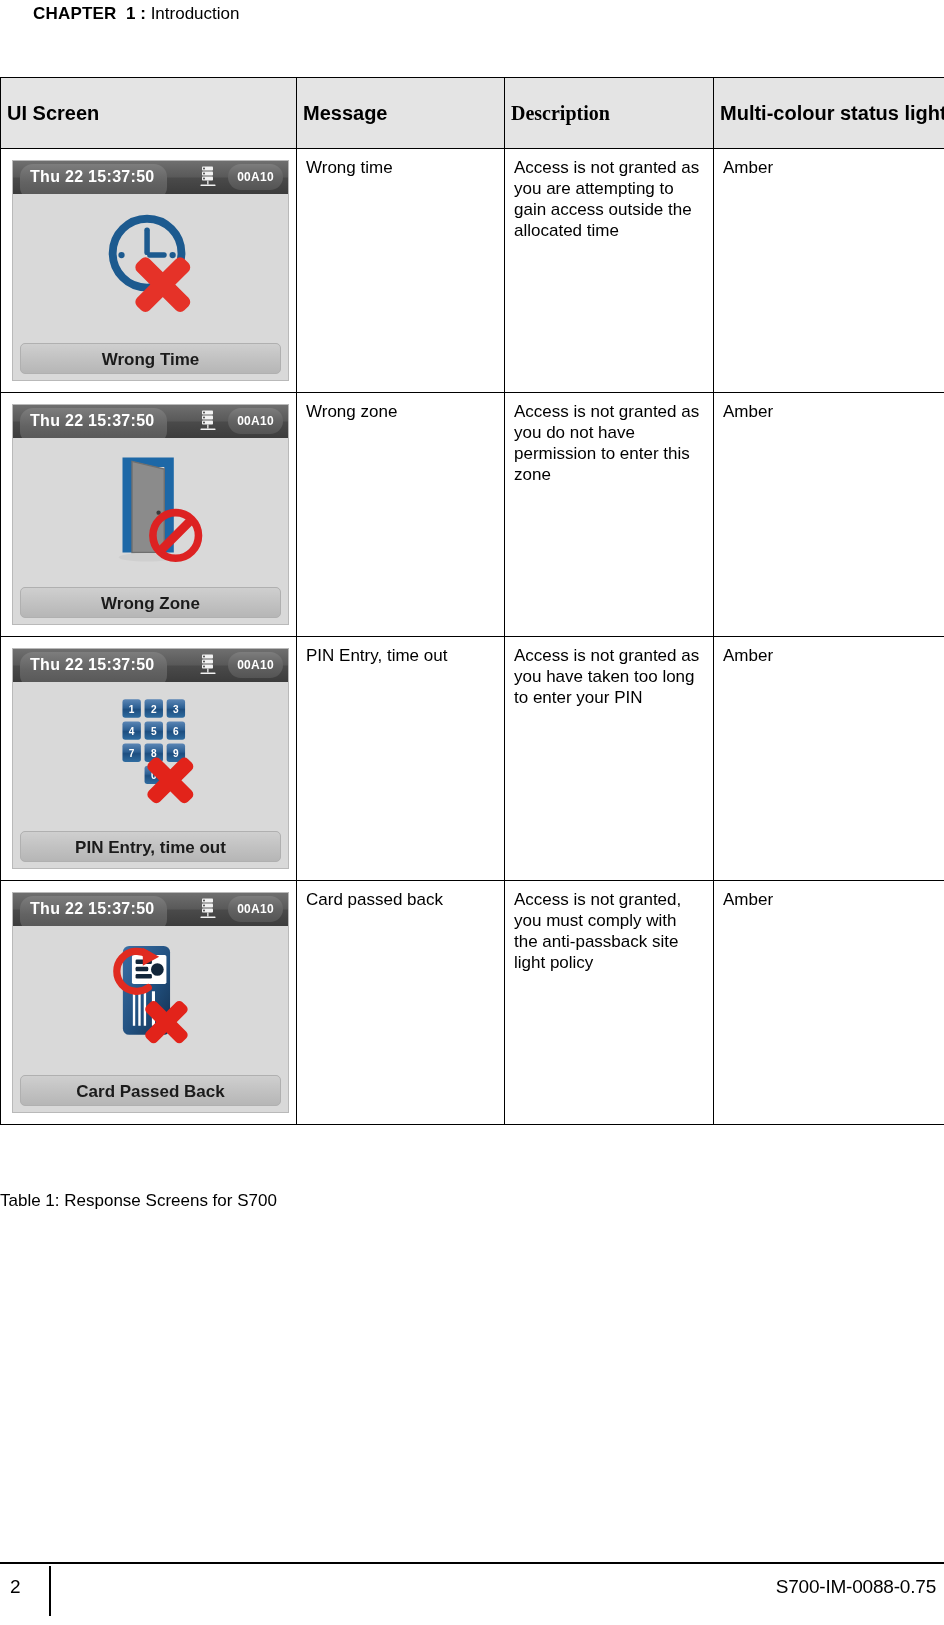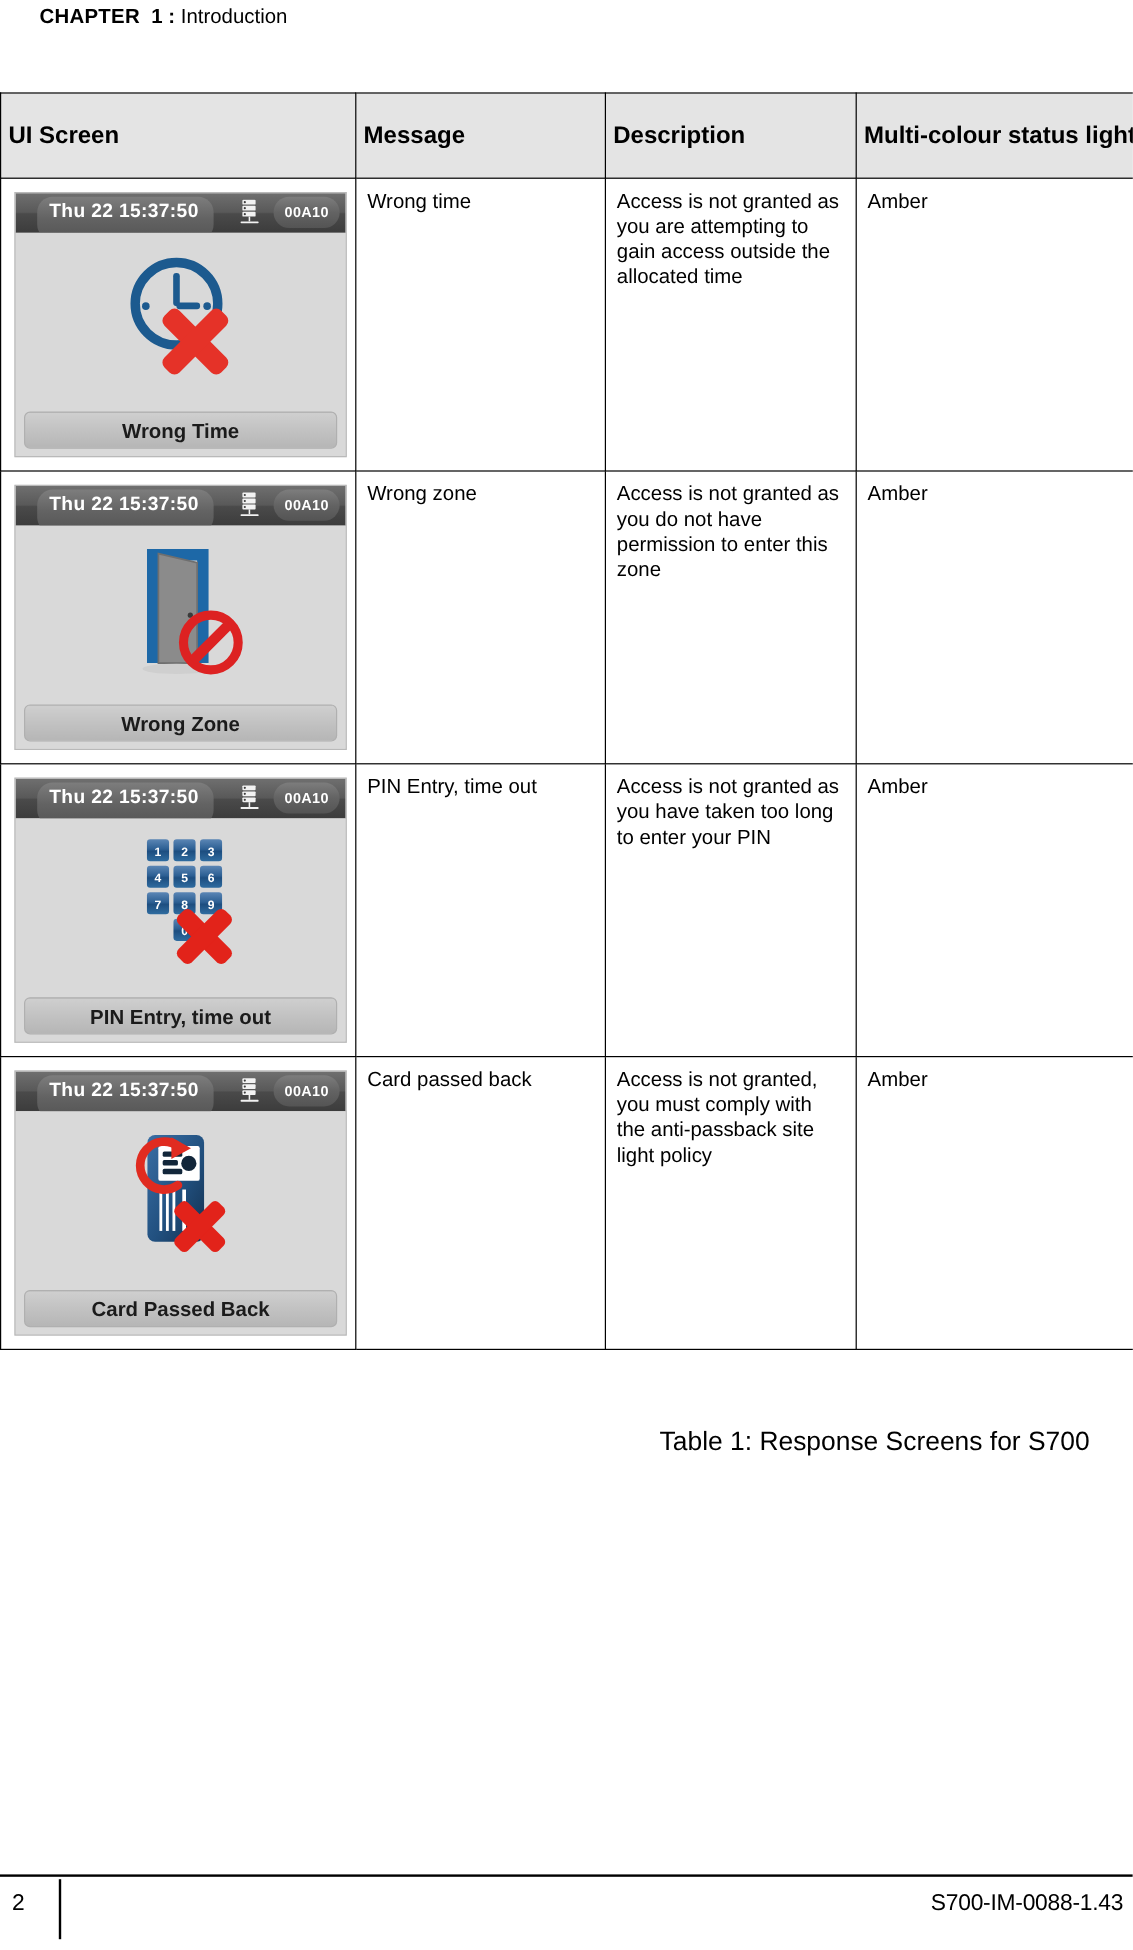--- a/index.html
+++ b/index.html
@@ -57,21 +57,21 @@
     text-align: left;
     vertical-align: middle;
     font-size: 20px;
     font-weight: bold;
     height: 62px;
     padding: 4px 6px;
     line-height: 24px;
   }
   .col-ui    { width: 283px; }
   .col-msg   { width: 195px; }
-  .col-desc  { width: 196px; }
+  .col-desc  { width: 196px; font-family: Liberation Serif, serif; }
   .col-light { width: 234px; }
 
   table.resp tbody td {
     font-size: 17px;
     line-height: 21px;
     padding: 8px 10px 8px 9px;
   }
   td.ui-cell { padding: 0; }
 
   
@@ -85,21 +85,21 @@
     border: 1px solid #b9b9b9;
     box-sizing: border-box;
   }
   .dev-statusbar {
     height: 33px;
     background: linear-gradient(to bottom, #6f6f6f 0%, #595959 48%, #4a4a4a 52%, #3c3c3c 100%);
     position: relative;
   }
   .dev-time {
     position: absolute;
-    left: 18px;
+    left: 7px;
     top: 3px;
     height: 36px;
     line-height: 26px;
     padding: 0 12px 0 10px;
     background: linear-gradient(to bottom, #7d7d7d 0%, #636363 50%, #545454 100%);
     border-radius: 13px;
     color: #ffffff;
     font-size: 16px;
     font-weight: bold;
     letter-spacing: 0.3px;
@@ -162,22 +162,22 @@
     overflow: hidden;
     white-space: nowrap;
   }
 
   
   .tbl-caption {
     position: absolute;
     top: 1113px;
     left: 0;
     width: 908px;
-    text-align: right;
-    font-size: 22px;
+    text-align: left;
+    font-size: 17px;
     line-height: 22px;
   }
 
   
   .footer-rule {
     position: absolute;
     left: 0px;
     top: 1562px;
     width: 944px;
     height: 2px;
@@ -444,14 +444,14 @@
 
     </tbody>
   </table>
   <div class="tbl-caption">Table 1: Response Screens for S700</div>
 </div>
 
 <div class="footer-rule"></div>
 <div class="footer">
   <span class="footer-pageno">2</span>
   <span class="footer-divider"></span>
-  <span class="footer-doc">S700-IM-0088-1.43</span>
+  <span class="footer-doc">S700-IM-0088-0.75</span>
 </div>
 
 </body></html>

